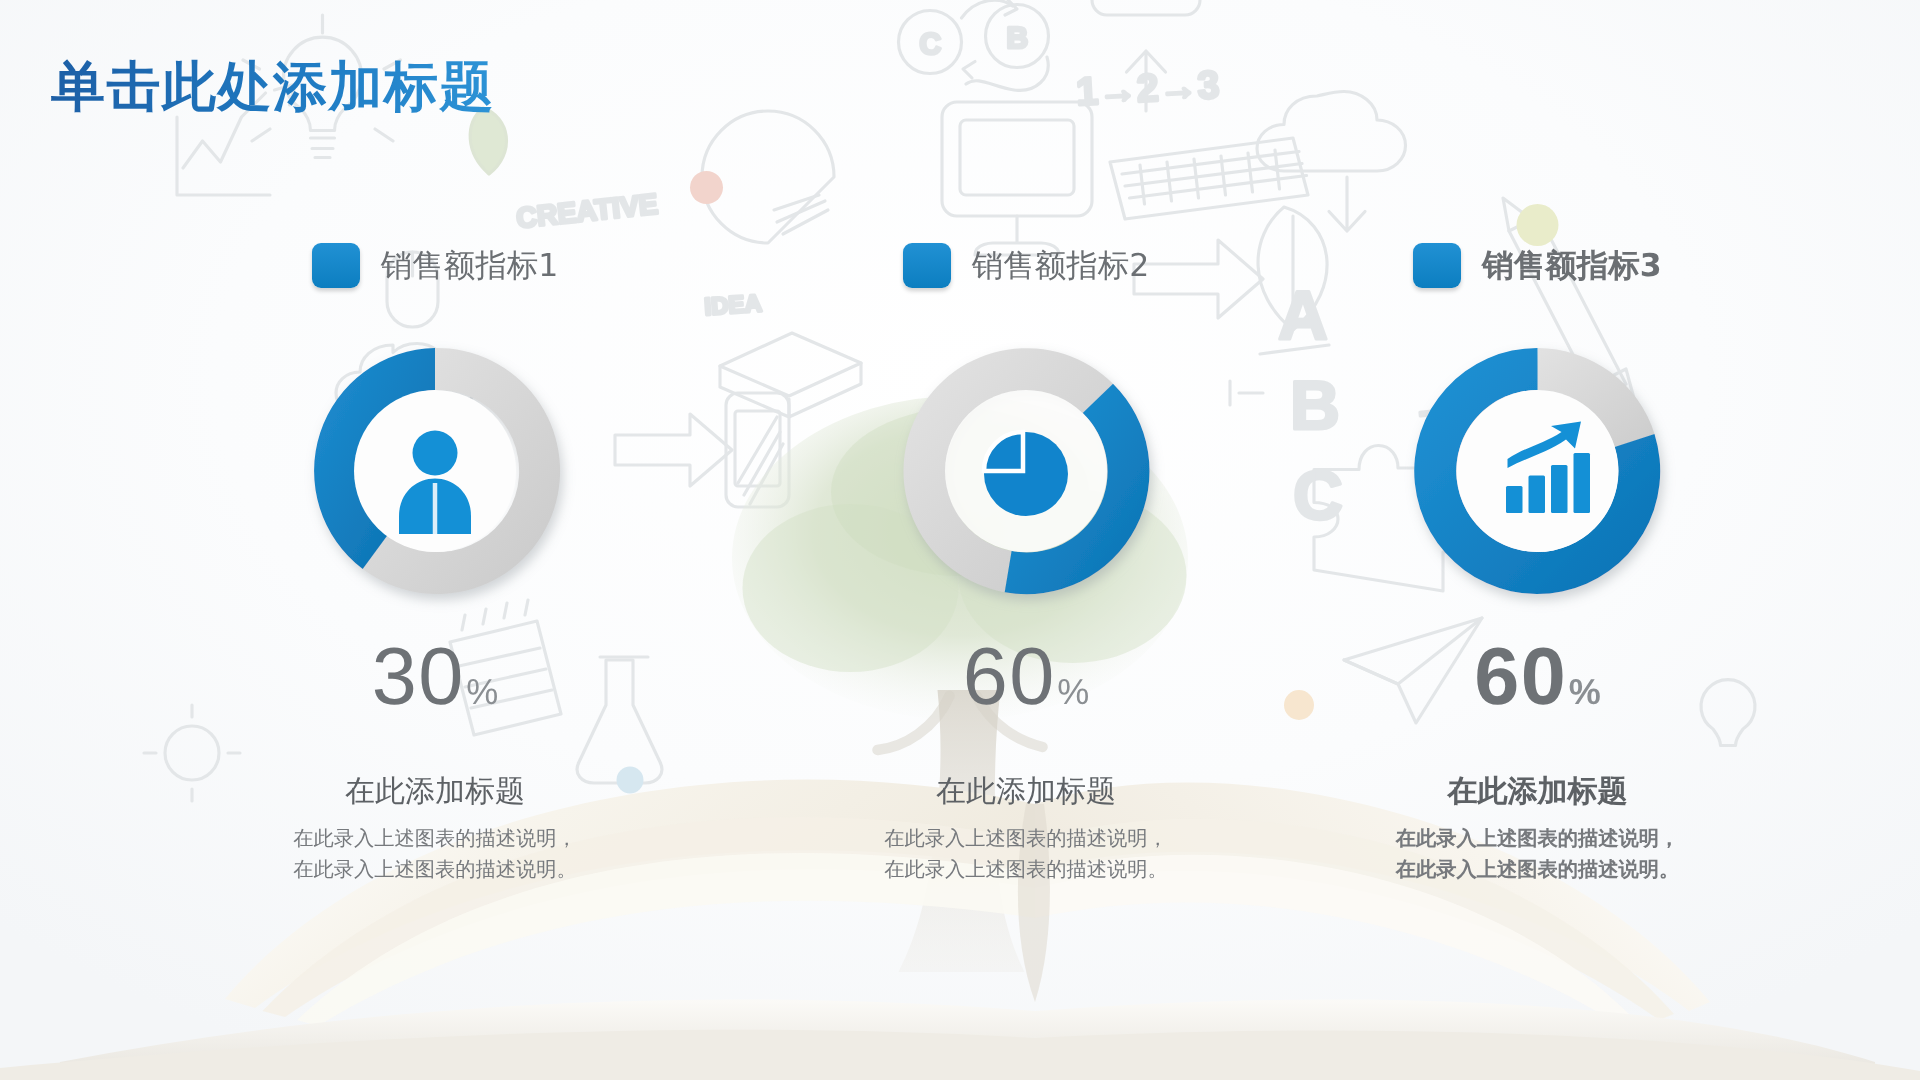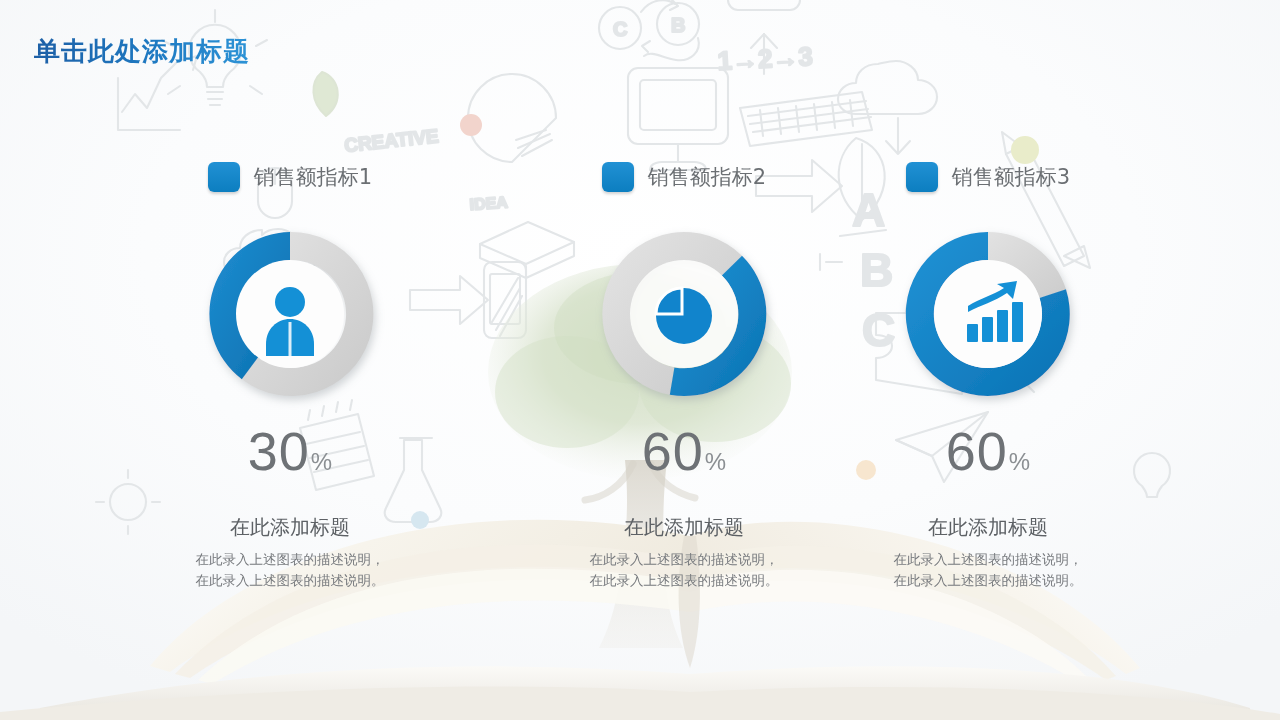--- a/index.html
+++ b/index.html
@@ -59,21 +59,21 @@
     left: 0; right: 0; bottom: 0;
     height: 260px;
     pointer-events: none;
   }
 
   
   .title {
     position: absolute;
     left: 34px;
     top: 34px;
-    font-size: 26px;
+    font-size: 36px;
     font-weight: bold;
     letter-spacing: 1px;
     color: #1e6fb5;
     background: linear-gradient(90deg, #1d5fa6 0%, #1f7cc4 60%, #2d93d6 100%);
     -webkit-background-clip: text;
     background-clip: text;
     -webkit-text-fill-color: transparent;
     white-space: nowrap;
   }
 
@@ -88,21 +88,21 @@
   .col {
     position: absolute;
     top: 160px;
     width: 380px;
     display: flex;
     flex-direction: column;
     align-items: center;
   }
   .col-1 { left: 100px; }
   .col-2 { left: 494px; }
-  .col-3 { left: 798px; }
+  .col-3 { left: 835px; font-weight: bold; }
 
   
   .legend {
     display: flex;
     align-items: center;
     gap: 14px;
     height: 34px;
   }
   .legend-swatch {
     width: 32px;

